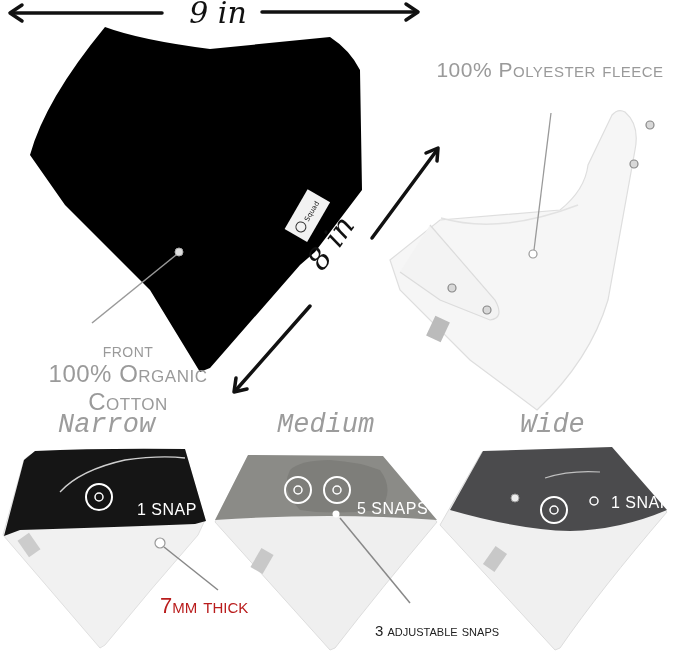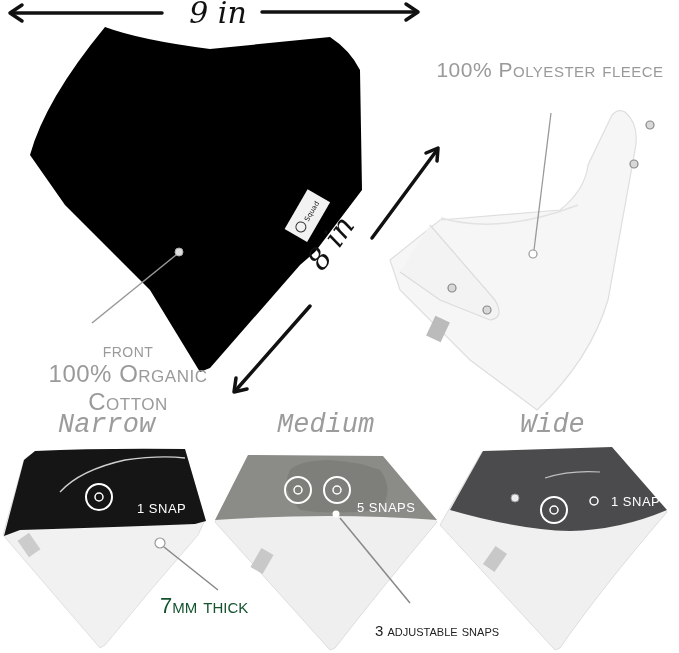--- a/index.html
+++ b/index.html
@@ -2,21 +2,21 @@
 <html><head>
 <meta charset="utf-8">
 <style>
   html, body { margin: 0; padding: 0; background: #ffffff; }
   body { width: 679px; height: 653px; position: relative; overflow: hidden; font-family: "DejaVu Sans", sans-serif; }
   .abs { position: absolute; }
   .script { font-family: "DejaVu Serif", serif; font-style: italic; }
   .dim-label { font-size: 30px; color: #111; line-height: 1; }
   .cap { font-family: "Liberation Sans", sans-serif; color: #9a9a9a; text-align: center; font-variant: small-caps; letter-spacing: 0.5px; }
   .size-label { font-family: Liberation Mono, monospace; font-style: italic; color: #9c9c9c; font-size: 27px; }
-  .snap-label { font-family: "Liberation Sans", sans-serif; color: #ffffff; font-size: 13px; letter-spacing: 0.5px; }
+  .snap-label { font-family: "Liberation Sans", sans-serif; color: #ffffff; font-size: 16px; letter-spacing: 0.5px; }
   .grey-note { font-family: "Liberation Sans", sans-serif; font-variant: small-caps; color: #222; }
   svg { position: absolute; left: 0; top: 0; }
 </style>
 </head>
 <body>
 
 <svg width="679" height="653" viewBox="0 0 679 653">
 
   <g stroke="#111" stroke-width="3.5" fill="none" stroke-linecap="round" stroke-linejoin="round">
     <line x1="12" y1="13" x2="162" y2="13"></line>
@@ -108,14 +108,14 @@
 </div>
 
 <div class="abs size-label" style="left:58px; top:410px;">Narrow</div>
 <div class="abs size-label" style="left:277px; top:410px;">Medium</div>
 <div class="abs size-label" style="left:520px; top:410px;">Wide</div>
 
 <div class="abs snap-label" style="left:137px; top:501px;">1 SNAP</div>
 <div class="abs snap-label" style="left:357px; top:500px;">5 SNAPS</div>
 <div class="abs snap-label" style="left:611px; top:494px;">1 SNAP</div>
 
-<div class="abs grey-note" style="left:160px; top:593px; font-size:22px; color:#14532d;">7mm thick</div>
+<div class="abs grey-note" style="left:160px; top:593px; font-size:22px; color:#b91c1c;">7mm thick</div>
 <div class="abs grey-note" style="left:375px; top:622px; font-size:15px;">3 adjustable snaps</div>
 
 </body></html>

